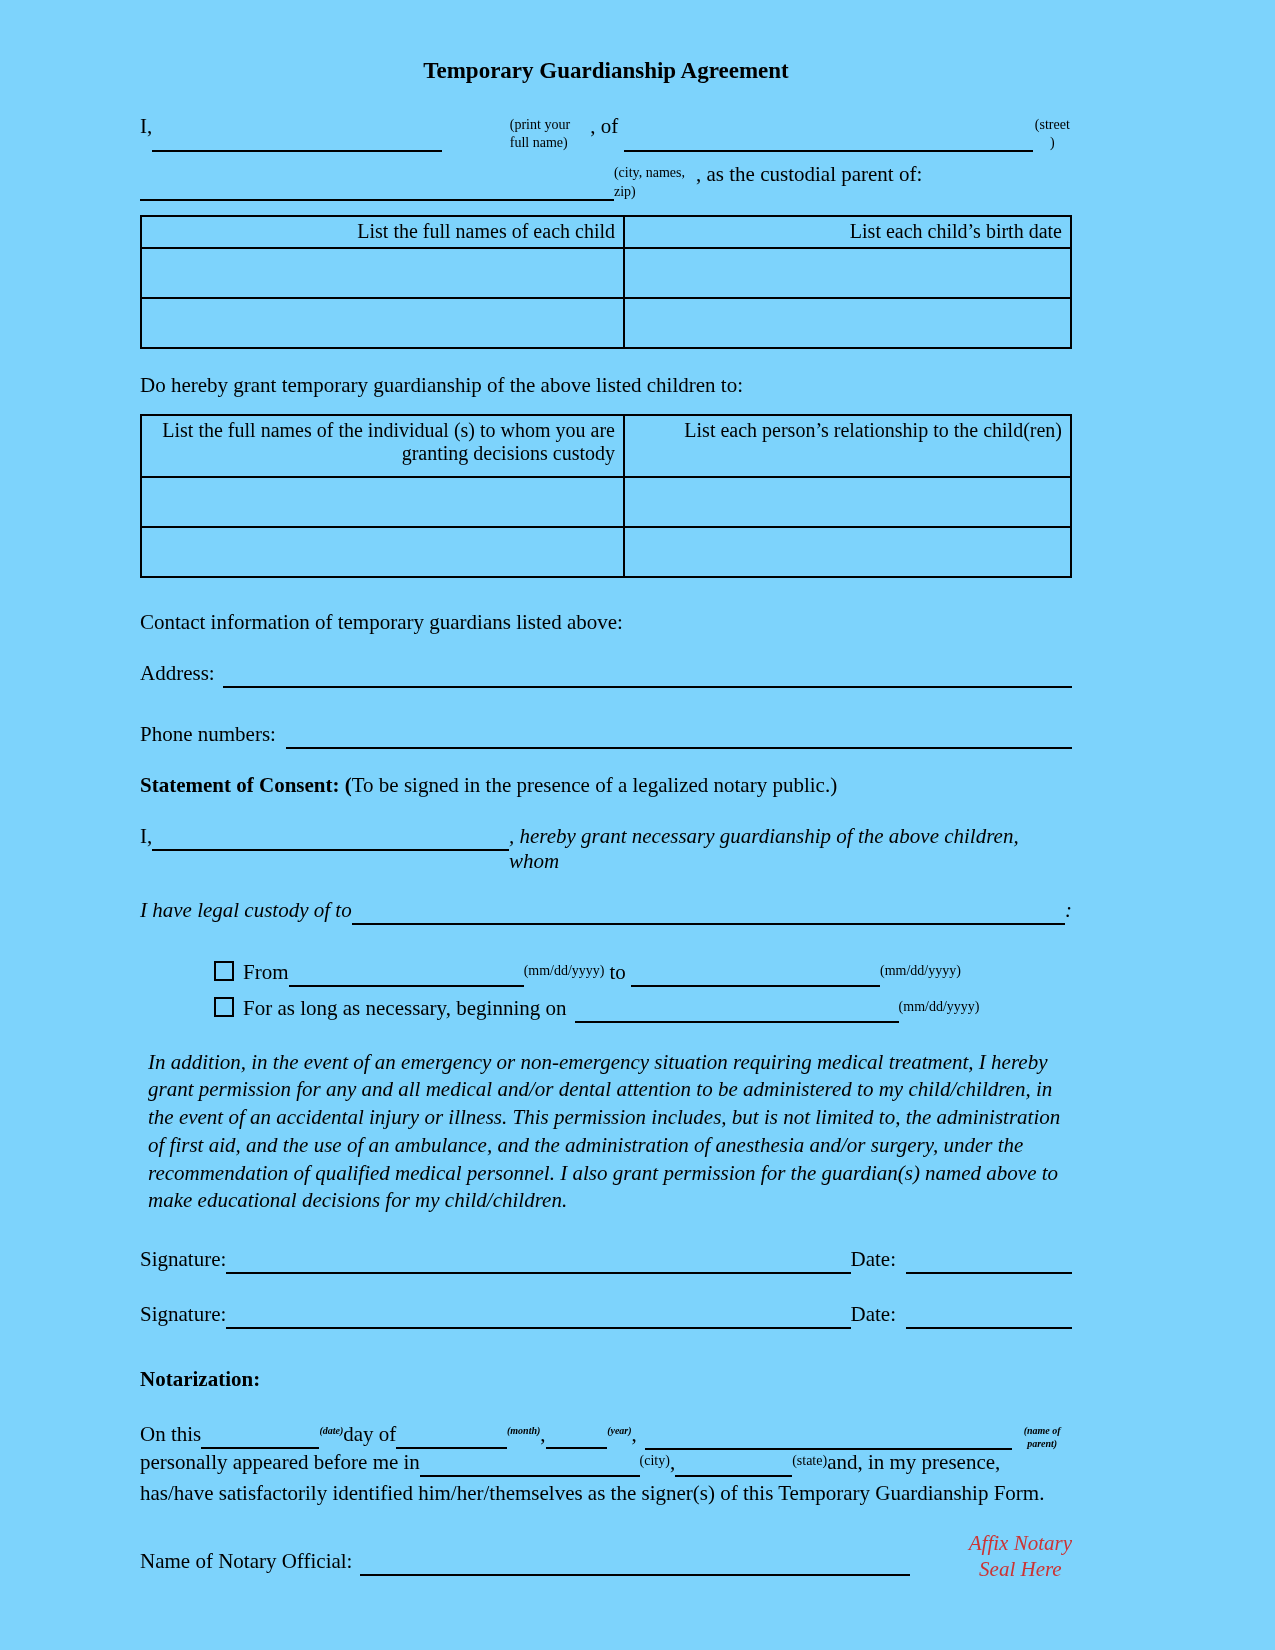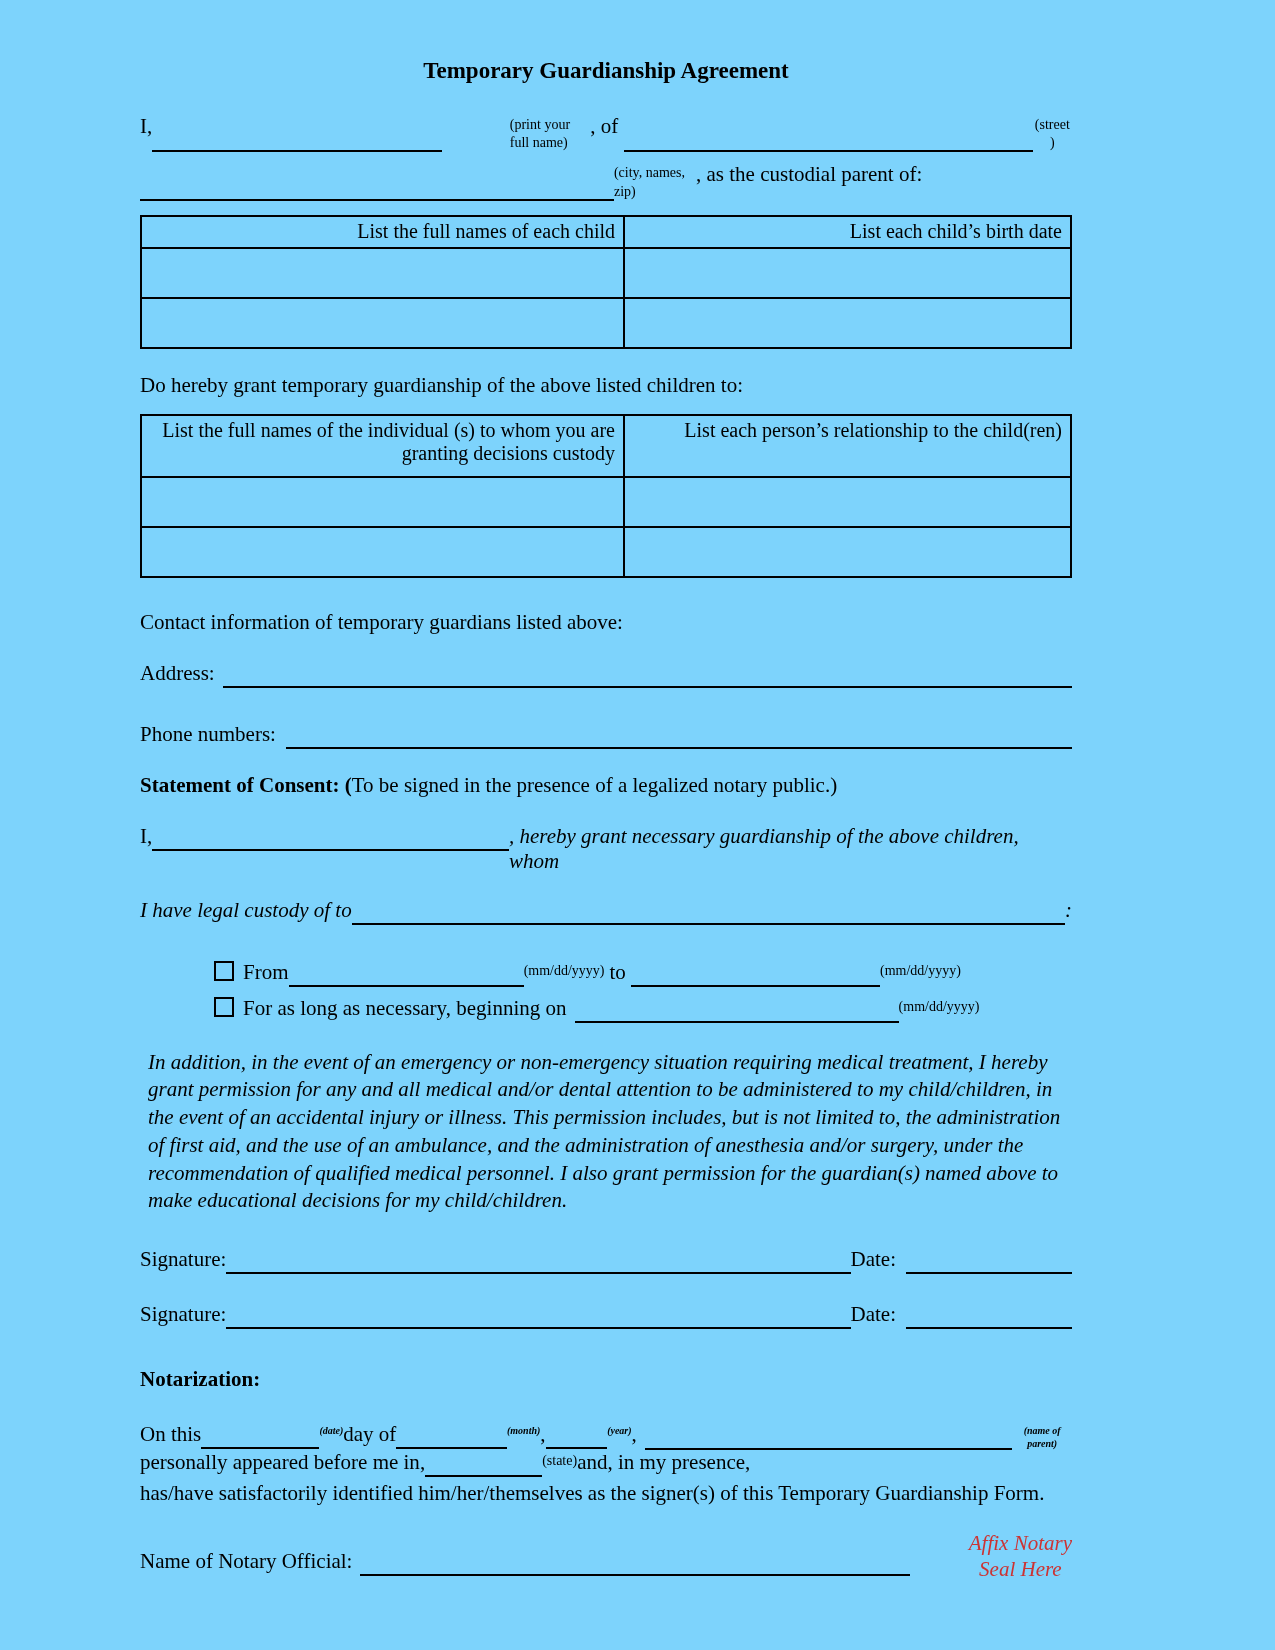--- a/index.html
+++ b/index.html
@@ -184,20 +184,24 @@
     </div>
     <span class="nowrap" style="margin-right:8px">,</span>
     <div class="stack flex1">
       <span class="blank">&nbsp;</span>
       <span class="bi-hint">(name of parent)</span>
     </div>
   </div>
 
   <div class="row" style="margin-top:0px">
     <span class="nowrap">personally appeared before me in</span>
+    <div class="stack" style="width:250px">
+      <span class="blank">&nbsp;</span>
+      <span class="hint center">(city)</span>
+    </div>
     <span class="nowrap">,</span>
     <div class="stack" style="width:152px">
       <span class="blank">&nbsp;</span>
       <span class="hint center">(state)</span>
     </div>
     <span class="nowrap">and, in my presence,</span>
   </div>
 
   <div style="margin-top:4px">has/have satisfactorily identified him/her/themselves as the signer(s) of this Temporary Guardianship Form.</div>
 

